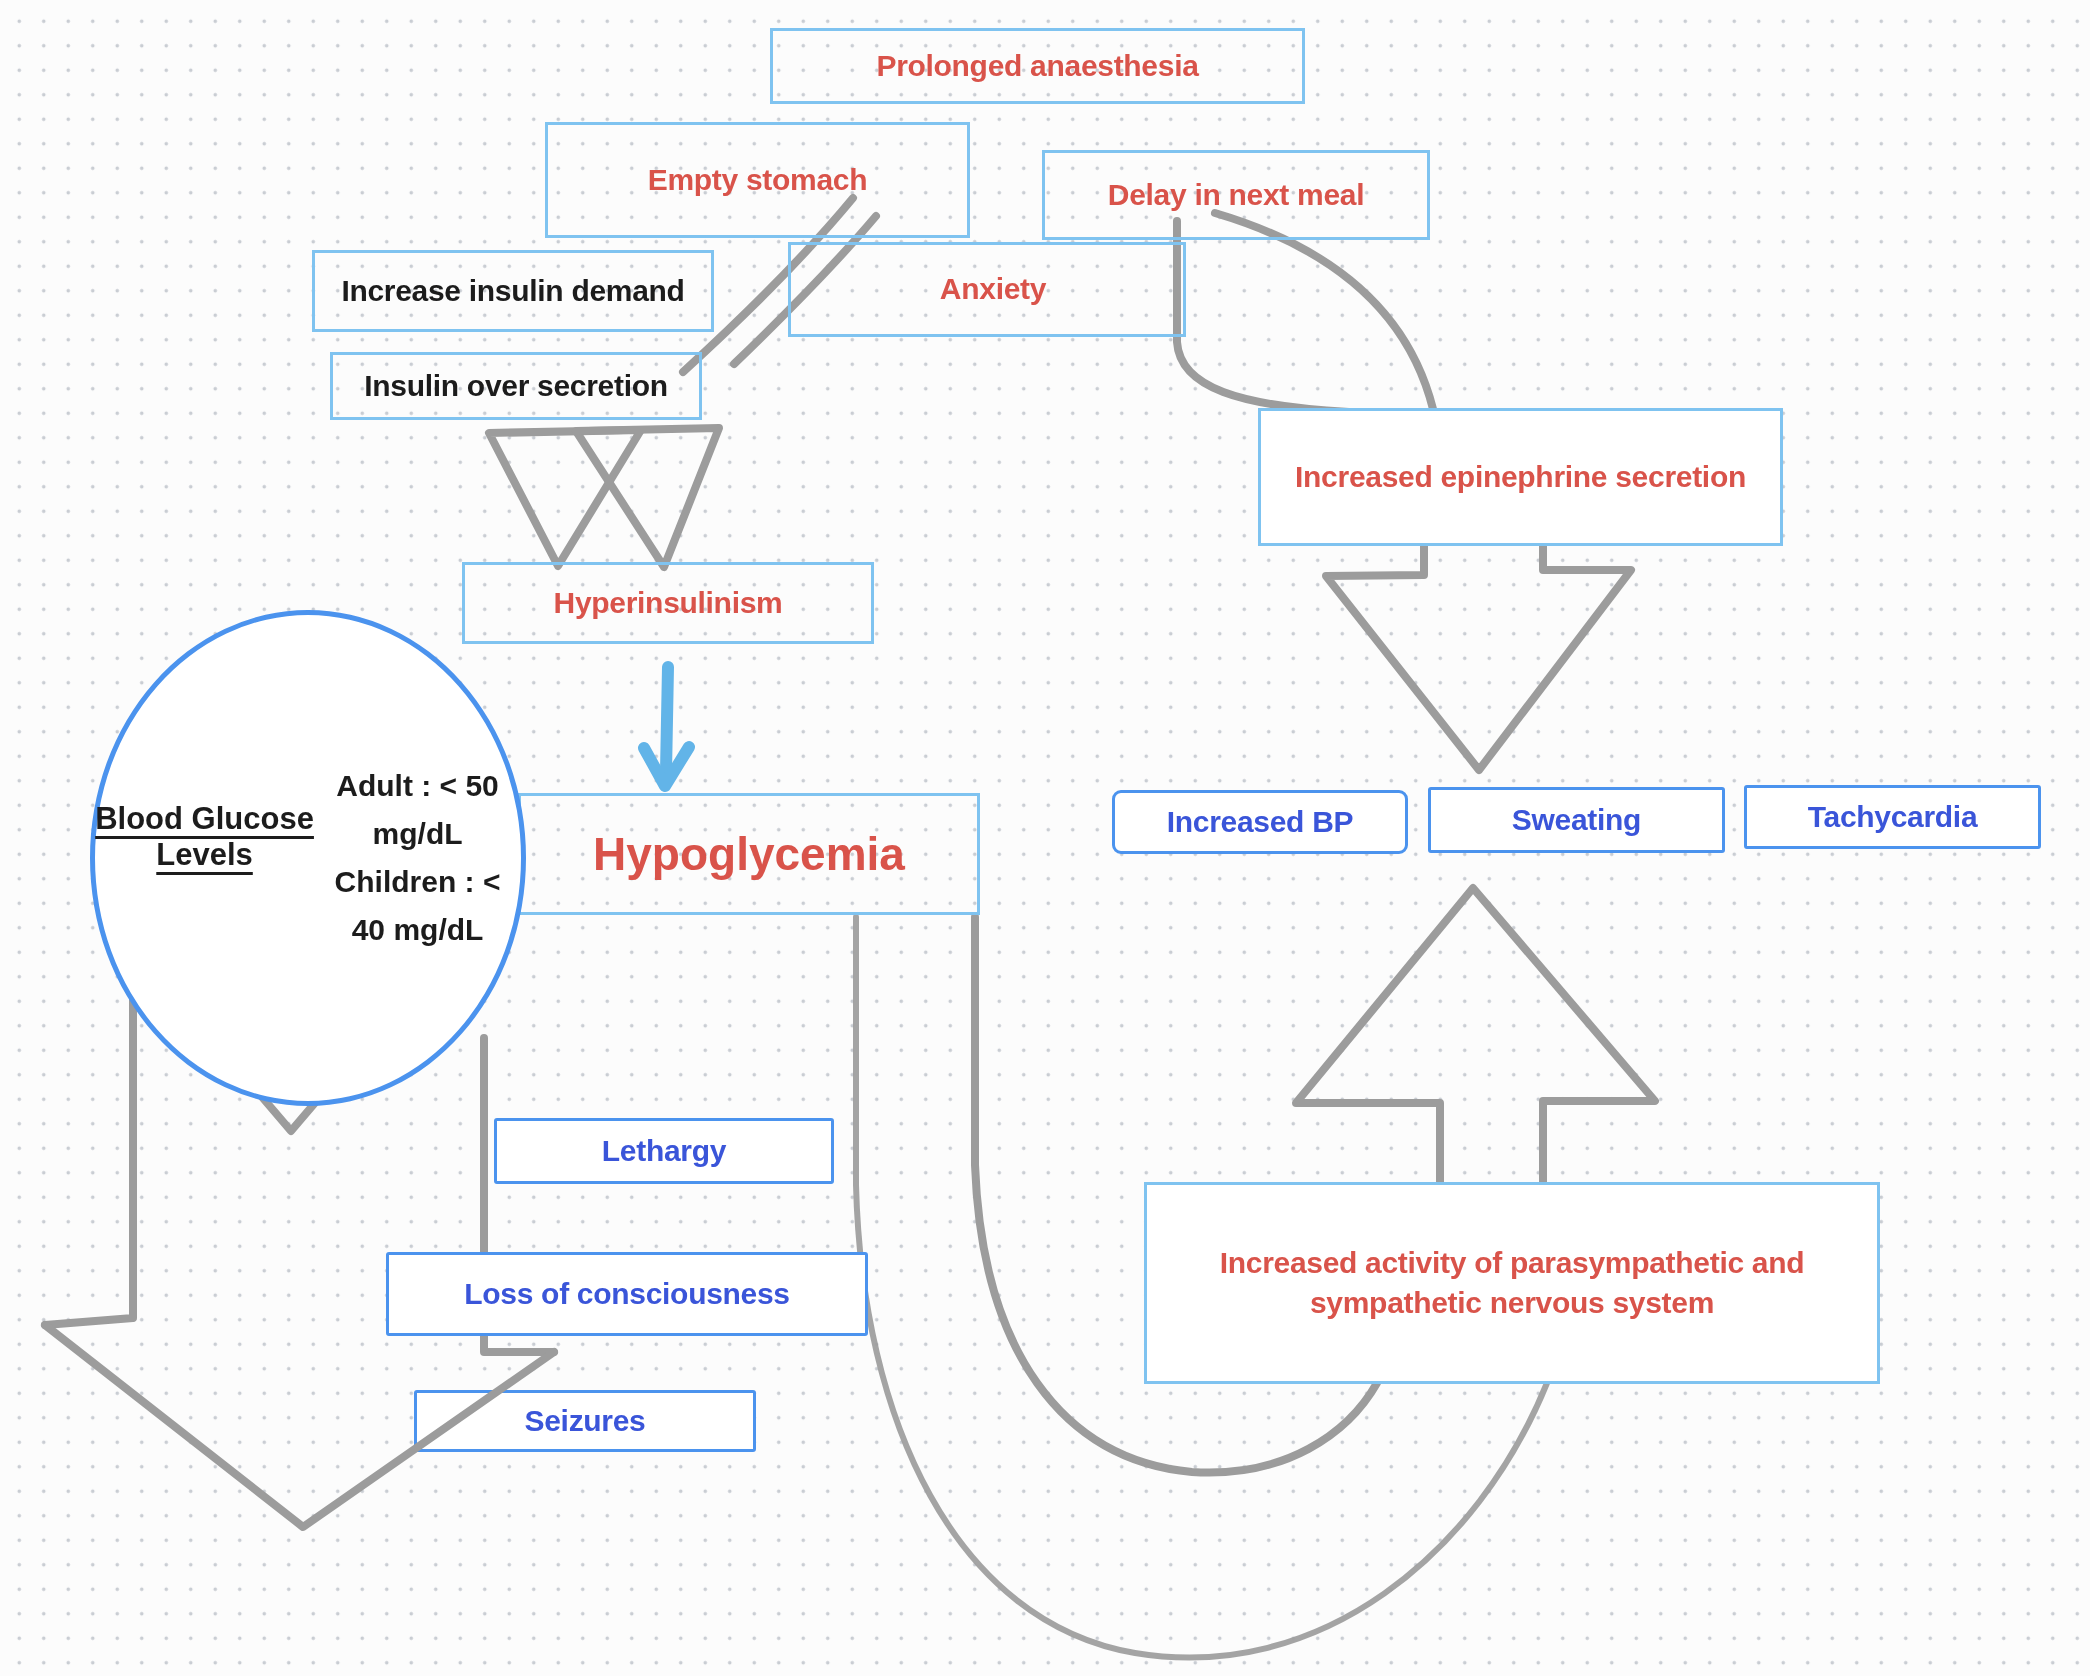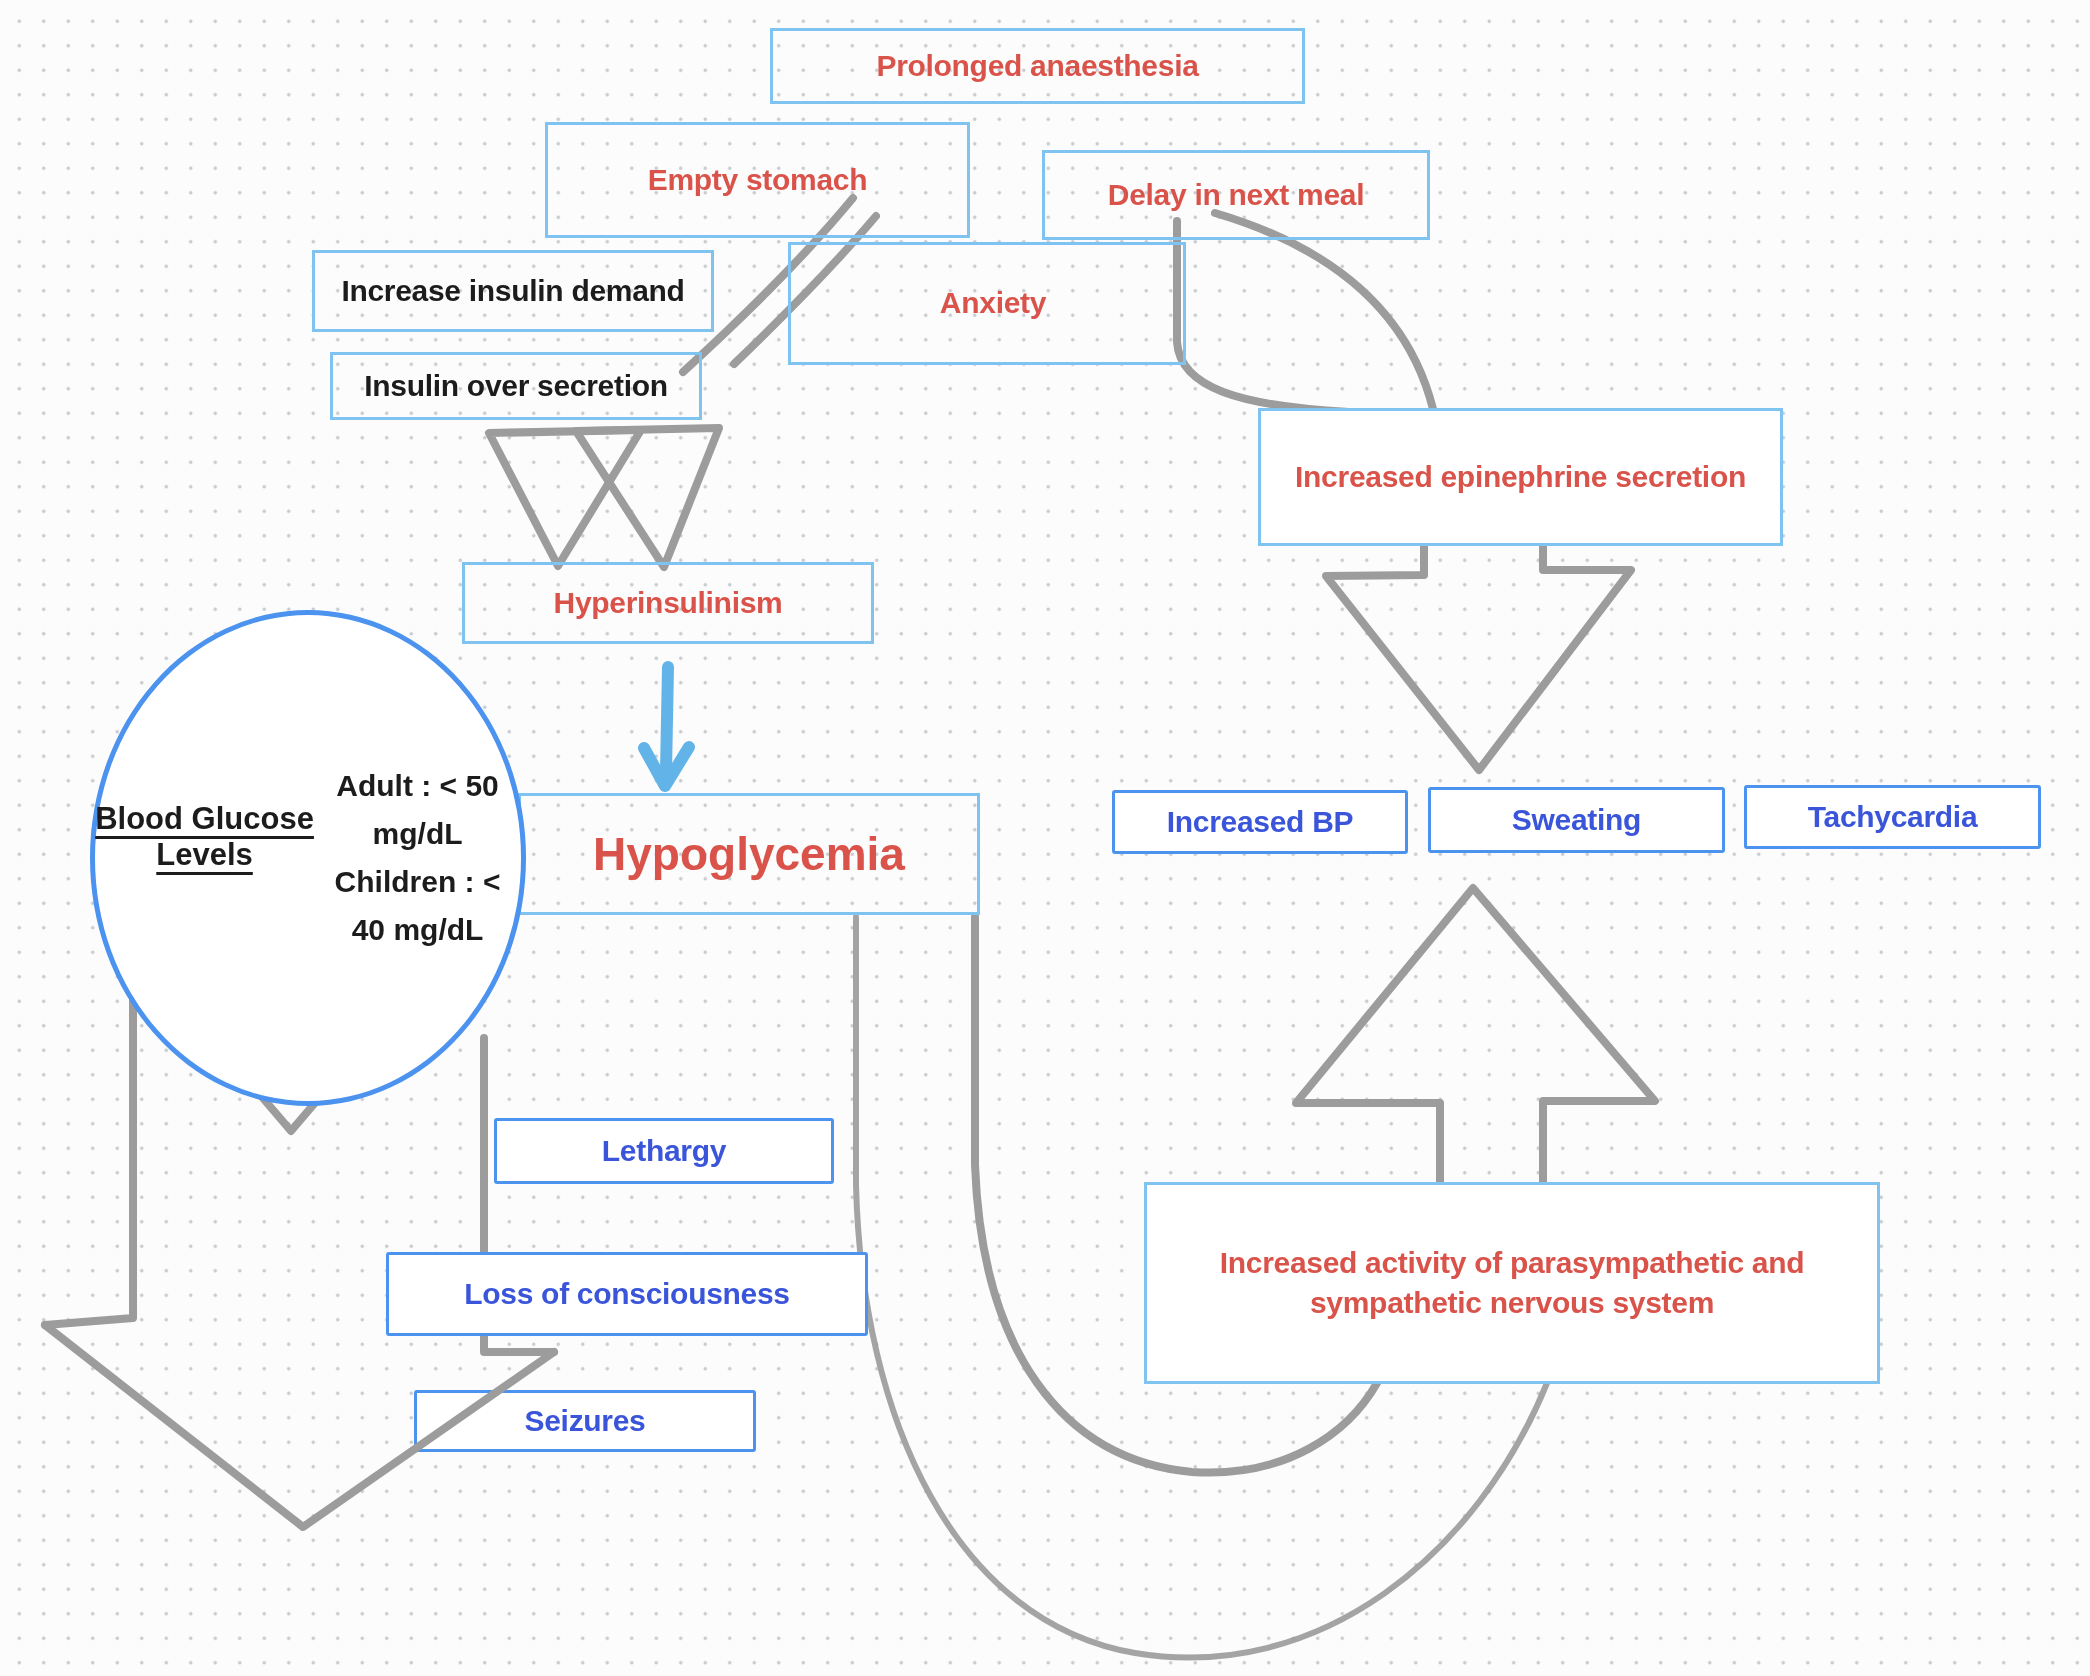--- a/index.html
+++ b/index.html
@@ -72,27 +72,27 @@
 
     <path class="garrow" d="M 262,1097 L 291,1131 L 320,1097"></path>
 
     <path class="barrow" d="M 668,667 L 666,772"></path>
     <path class="barrow" d="M 644,748 L 665,786 L 689,747"></path>
   </svg>
 
   <div class="box red" style="left:770px; top:28px;  width:535px; height:76px;">Prolonged anaesthesia</div>
   <div class="box red" style="left:545px; top:122px; width:425px; height:116px;">Empty stomach</div>
   <div class="box red" style="left:1042px;top:150px; width:388px; height:90px;">Delay in next meal</div>
-  <div class="box red" style="left:788px; top:242px; width:398px; height:123px;padding-left:12px;">Anxiety</div>
+  <div class="box red" style="left:788px; top:242px; width:398px; height:95px;padding-left:12px;">Anxiety</div>
   <div class="box black" style="left:312px; top:250px; width:402px; height:82px;">Increase insulin demand</div>
   <div class="box black" style="left:330px; top:352px; width:372px; height:68px;">Insulin over secretion</div>
   <div class="box red fill pad" style="left:1258px;top:408px; width:525px; height:138px;">Increased epinephrine secretion</div>
   <div class="box red" style="left:462px; top:562px; width:412px; height:82px;">Hyperinsulinism</div>
   <div class="box red big" style="left:518px; top:793px; width:462px; height:122px;">Hypoglycemia</div>
-  <div class="box strong blue" style="left:1112px;top:790px; width:296px; height:64px;">Increased BP</div>
+  <div class="box strong blue" style="left:1112px;top:790px; width:296px; height:64px;border-radius:9px;">Increased BP</div>
   <div class="box strong blue" style="left:1428px;top:787px; width:297px; height:66px;">Sweating</div>
   <div class="box strong blue" style="left:1744px;top:785px; width:297px; height:64px;">Tachycardia</div>
   <div class="box strong blue" style="left:494px; top:1118px;width:340px; height:66px;">Lethargy</div>
   <div class="box strong blue" style="left:386px; top:1252px;width:482px; height:84px;">Loss of consciousness</div>
   <div class="box strong blue" style="left:414px; top:1390px;width:342px; height:62px;">Seizures</div>
   <div class="box red fill pad" style="left:1144px;top:1182px;width:736px; height:202px;">Increased activity of parasympathetic and sympathetic nervous system</div>
 
   <div id="circle">
     <div class="title">Blood Glucose Levels</div>
     <div class="vals">

